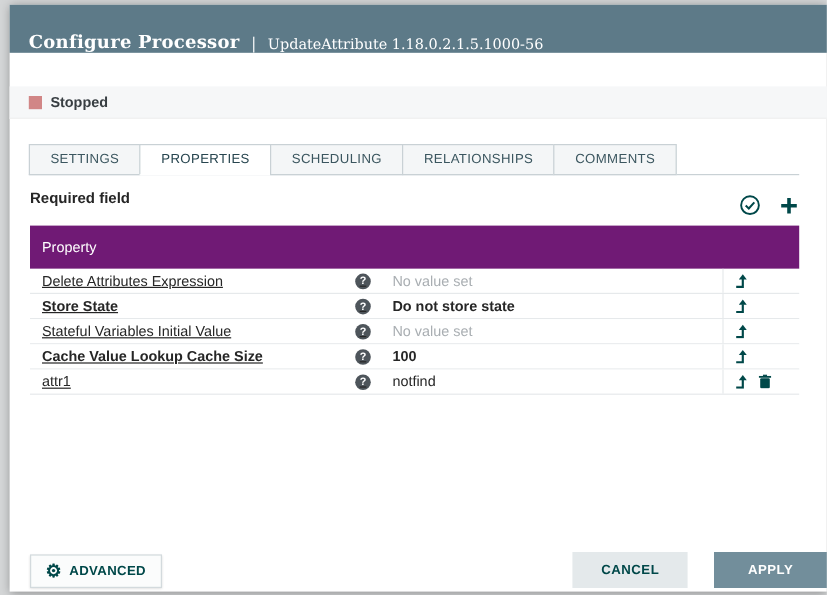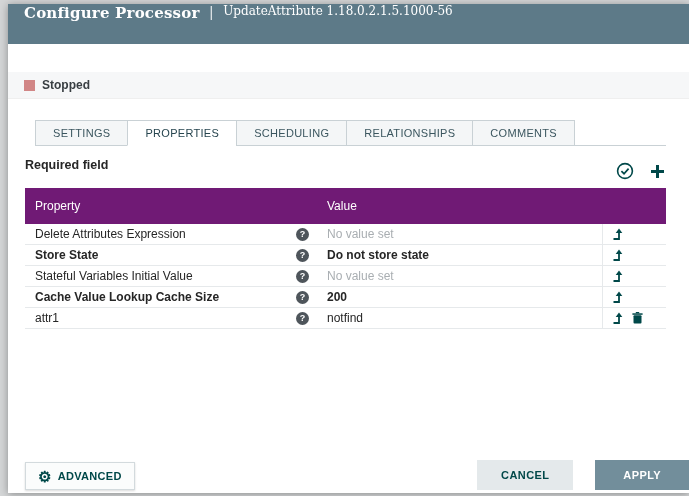--- a/index.html
+++ b/index.html
@@ -10,34 +10,34 @@
     font-family:"Liberation Sans", sans-serif;
   }
   .dialog {
     position:absolute; left:8px; top:4px; width:681px; height:489px;
     background:#fff; box-shadow:0 1px 8px rgba(0,0,0,.35);
     display:flex; flex-direction:column;
   }
   
   .dialog-header {
     flex:0 0 40px; background:#5D7A88; color:#fff;
-    display:flex; align-items:flex-start; padding:0 16px;
+    display:flex; align-items:flex-end; padding:0 16px;
   }
   .dialog-title { font-family:"DejaVu Serif", serif; font-size:15px; font-weight:bold; letter-spacing:.2px; }
   .dialog-sep { margin:0 10px; font-size:14px; color:rgba(255,255,255,.85); }
   .dialog-subtitle { font-family:"DejaVu Serif", serif; font-size:12px; }
   
   .status-bar {
     flex:0 0 27px; background:#F6F7F8; border-bottom:1px solid #EFEFEF;
     display:flex; align-items:center; gap:7px; padding:0 16px;margin-top:28px;
   }
   .status-square { width:11px; height:11px; background:#D18686; }
   .status-label { font-size:12px; font-weight:bold; color:#383E42; }
   
-  .tab-bar { margin:21px 23px 0 27px; display:flex; border-bottom:1px solid #C9D1D5; }
+  .tab-bar { margin:21px 23px 0 16px; display:flex; border-bottom:1px solid #C9D1D5; }
   .tab {
     height:26px; line-height:25px; padding:0 17px; font-size:11px; letter-spacing:.3px;
     color:#3B565F; background:#F4F6F7; border:1px solid #C9D1D5;
     margin-left:-1px; margin-bottom:-1px; cursor:pointer; white-space:nowrap;
   }
   .tab:first-child { margin-left:0; }
   .tab.active { background:#fff; border-bottom:1px solid #fff; color:#27454F; }
   
   .toolbar { margin:12px 23px 2px 17px; height:26px; display:flex; justify-content:space-between; }
   .required-label { font-size:12.5px; font-weight:bold; color:#262626; }
@@ -46,21 +46,21 @@
   
   .prop-table { margin:2px 23px 0 17px; }
   .t-header { display:flex; align-items:center; height:36px; background:#701a75; color:#fff; font-size:12px; }
   .th-prop { width:292px; padding-left:10px; }
   .th-value { flex:1; padding-left:10px; }
   .th-actions { width:64px; }
   .t-row {
     display:flex; align-items:stretch; height:21px;
     border-bottom:1px solid #E6E9EB; font-size:12px; color:#262626; background:#fff;
   }
-  .cell-prop { width:292px; padding:0 8px 0 10px; display:flex; align-items:center; justify-content:space-between; }
+  .cell-prop { width:292px; padding:0 8px 0 10px; display:flex; align-items:center; justify-content:space-between;text-decoration:underline; }
   .help-icon {
     width:13px; height:13px; border-radius:50%; background:#4E555B; color:#fff;
     font-size:9px; font-weight:bold; display:flex; align-items:center; justify-content:center;
     cursor:pointer; flex:0 0 13px;
   }
   .cell-value { flex:1; padding-left:10px; display:flex; align-items:center; cursor:pointer; }
   .cell-value.unset { color:#A9AEB2; }
   .t-row.modified .prop-name, .t-row.modified .cell-value { font-weight:bold; }
   .cell-actions { width:64px; border-left:1px solid #E6E9EB; display:flex; align-items:center; gap:8px; padding-left:9px; }
   
@@ -116,21 +116,20 @@
         <svg width="17" height="17" viewBox="0 0 17 17">
           <path d="M7 2 h3 v5 h5 v3 h-5 v5 h-3 v-5 H2 V7 h5 z" fill="#004849"></path>
         </svg>
       </span>
     </span>
   </div>
 
   <div class="prop-table">
     <div class="t-header">
       <div class="th-prop">Property</div>
-      <div class="th-value">Value</div>
       <div class="th-actions"></div>
     </div>
 
     <div class="t-row">
       <div class="cell-prop">
         <span class="prop-name">Delete Attributes Expression</span>
         <span class="help-icon">?</span>
       </div>
       <div class="cell-value unset">No value set</div>
       <div class="cell-actions">
@@ -173,21 +172,21 @@
             </svg>
         </span>
       </div>
     </div>
 
     <div class="t-row modified">
       <div class="cell-prop">
         <span class="prop-name">Cache Value Lookup Cache Size</span>
         <span class="help-icon">?</span>
       </div>
-      <div class="cell-value">200</div>
+      <div class="cell-value">100</div>
       <div class="cell-actions">
         <span class="icon-btn">
           <svg width="12" height="12" viewBox="0 0 12 12">
               <path d="M1.5 11 H7 V4.5" fill="none" stroke="#004849" stroke-width="1.8"></path>
               <path d="M7 0.6 L3.7 4.9 H10.3 Z" fill="#004849"></path>
             </svg>
         </span>
       </div>
     </div>
 

